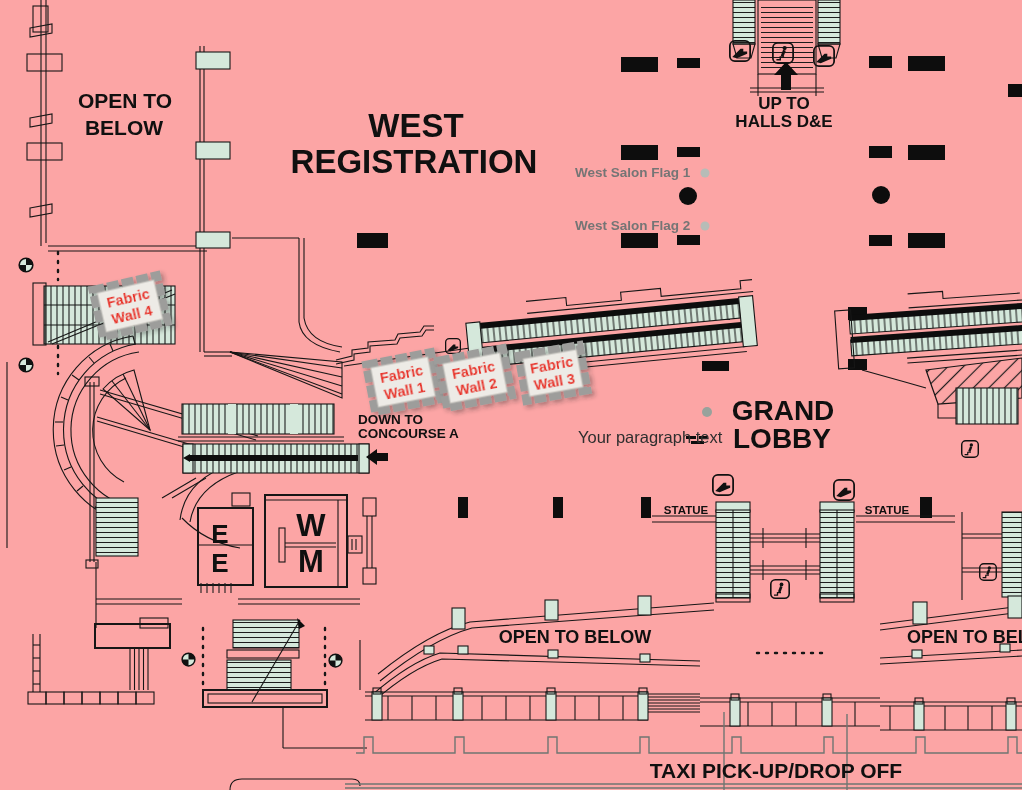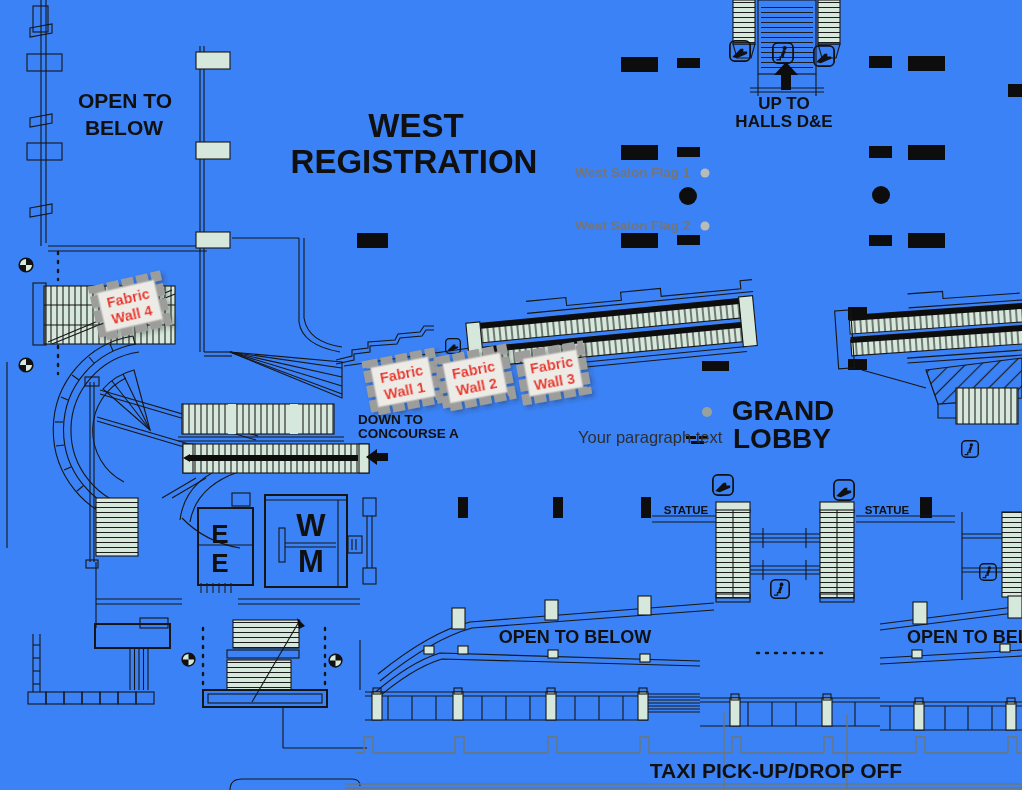--- a/index.html
+++ b/index.html
@@ -1,17 +1,17 @@
 <!DOCTYPE html>
 <html><head>
 <meta charset="utf-8">
 <title>Floor Plan</title>
 <style>
   html,body{margin:0;padding:0;background:#d5e8db;}
-  .stage{position:relative;width:1022px;height:790px;background:#3b82f6;overflow:hidden;}
+  .stage{position:relative;width:1022px;height:790px;background:#fca5a5;overflow:hidden;}
   svg{display:block;}
   svg text{font-family:"Liberation Sans",sans-serif;}
   .tb{font-weight:700;fill:#101010;}
   .fs33{font-size:33px;} .fs28{font-size:28px;} .fs21{font-size:21px;} .fs18{font-size:18px;}
   .fs17{font-size:17px;} .fs135{font-size:13.5px;} .fs115{font-size:11.5px;}
   .fs26{font-size:26px;} .fs31{font-size:31px;} .fs145{font-size:14.5px;} .fs165{font-size:16.5px;}
   .flagc{fill:#757575;}
   .fab{fill:#e8342a;}
   .para{fill:#2e2e2e;font-weight:400;}
   .ln{stroke:#161616;stroke-width:1.1;fill:none;}

